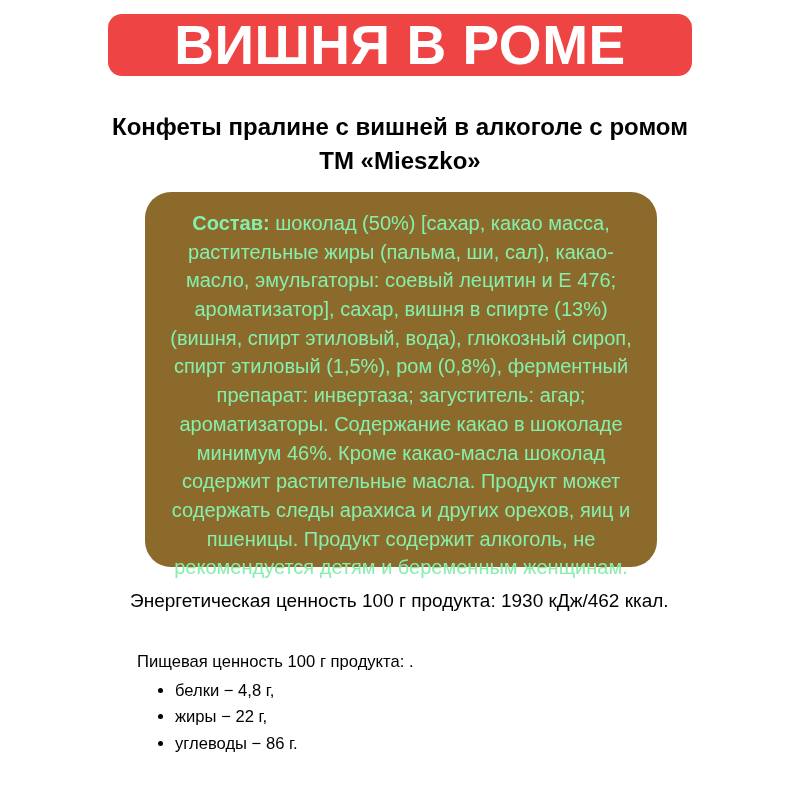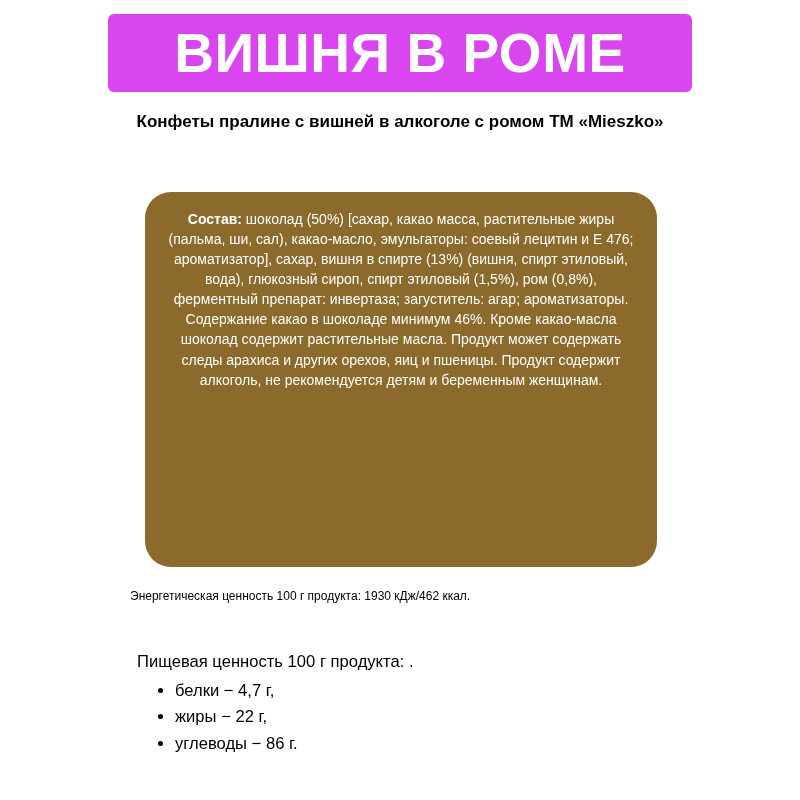--- a/index.html
+++ b/index.html
@@ -20,23 +20,23 @@
     height: 800px;
     box-sizing: border-box;
   }
 
   
   .title-banner {
     position: absolute;
     left: 108px;
     top: 14px;
     width: 584px;
-    height: 78px;
-    background: #d946ef;
-    border-radius: 6px;
+    height: 62px;
+    background: #ef4444;
+    border-radius: 14px;
     display: flex;
     align-items: center;
     justify-content: center;
     overflow: hidden;
   }
   .title-banner .title-text {
     color: #ffffff;
     font-weight: bold;
     font-size: 55px;
     letter-spacing: 0.5px;
@@ -45,56 +45,56 @@
     text-align: center;
   }
 
   
   .subtitle {
     position: absolute;
     left: 100px;
     top: 110px;
     width: 600px;
     text-align: center;
-    font-size: 17px;
+    font-size: 24px;
     font-weight: bold;
     line-height: 1.42;
     color: #000000;
   }
 
   
   .composition-box {
     position: absolute;
     left: 145px;
     top: 192px;
     width: 512px;
     height: 375px;
     background: #8B6A2B;
     border-radius: 26px;
     box-sizing: border-box;
     padding: 17px 22px 14px 22px;
   }
   .composition-text {
-    color: #ffffff;
-    font-size: 14px;
+    color: #86efac;
+    font-size: 20px;
     line-height: 1.435;
     text-align: center;
     text-indent: 0;
   }
   .composition-text .lead {
     font-weight: bold;
   }
 
   
   .energy {
     position: absolute;
     left: 130px;
     top: 588px;
     width: 560px;
-    font-size: 12px;
+    font-size: 19px;
     line-height: 1.42;
     color: #000000;
     text-align: left;
   }
 
   
   .nutrition {
     position: absolute;
     left: 137px;
     top: 650px;
@@ -128,19 +128,19 @@
 
   <div class="composition-box">
     <div class="composition-text"><span class="lead">Состав:</span><span> шоколад (50%) [сахар, какао масса, растительные жиры (пальма, ши, сал), какао-масло, эмульгаторы: соевый лецитин и Е 476; ароматизатор], сахар, вишня в спирте (13%) (вишня, спирт этиловый, вода), глюкозный сироп, спирт этиловый (1,5%), ром (0,8%), ферментный препарат: инвертаза; загуститель: агар; ароматизаторы. Содержание какао в шоколаде минимум 46%. Кроме какао-масла шоколад содержит растительные масла. Продукт может содержать следы арахиса и других орехов, яиц и пшеницы. Продукт содержит алкоголь, не рекомендуется детям и беременным женщинам.</span></div>
   </div>
 
   <div class="energy">Энергетическая ценность 100 г продукта: 1930 кДж/462 ккал.</div>
 
   <div class="nutrition">
     <div>Пищевая ценность 100 г продукта: .</div>
     <ul>
-      <li>белки − 4,7 г,</li>
+      <li>белки − 4,8 г,</li>
       <li>жиры − 22 г,</li>
       <li>углеводы − 86 г.</li>
     </ul>
   </div>
 
 </div>
 
 </body></html>

